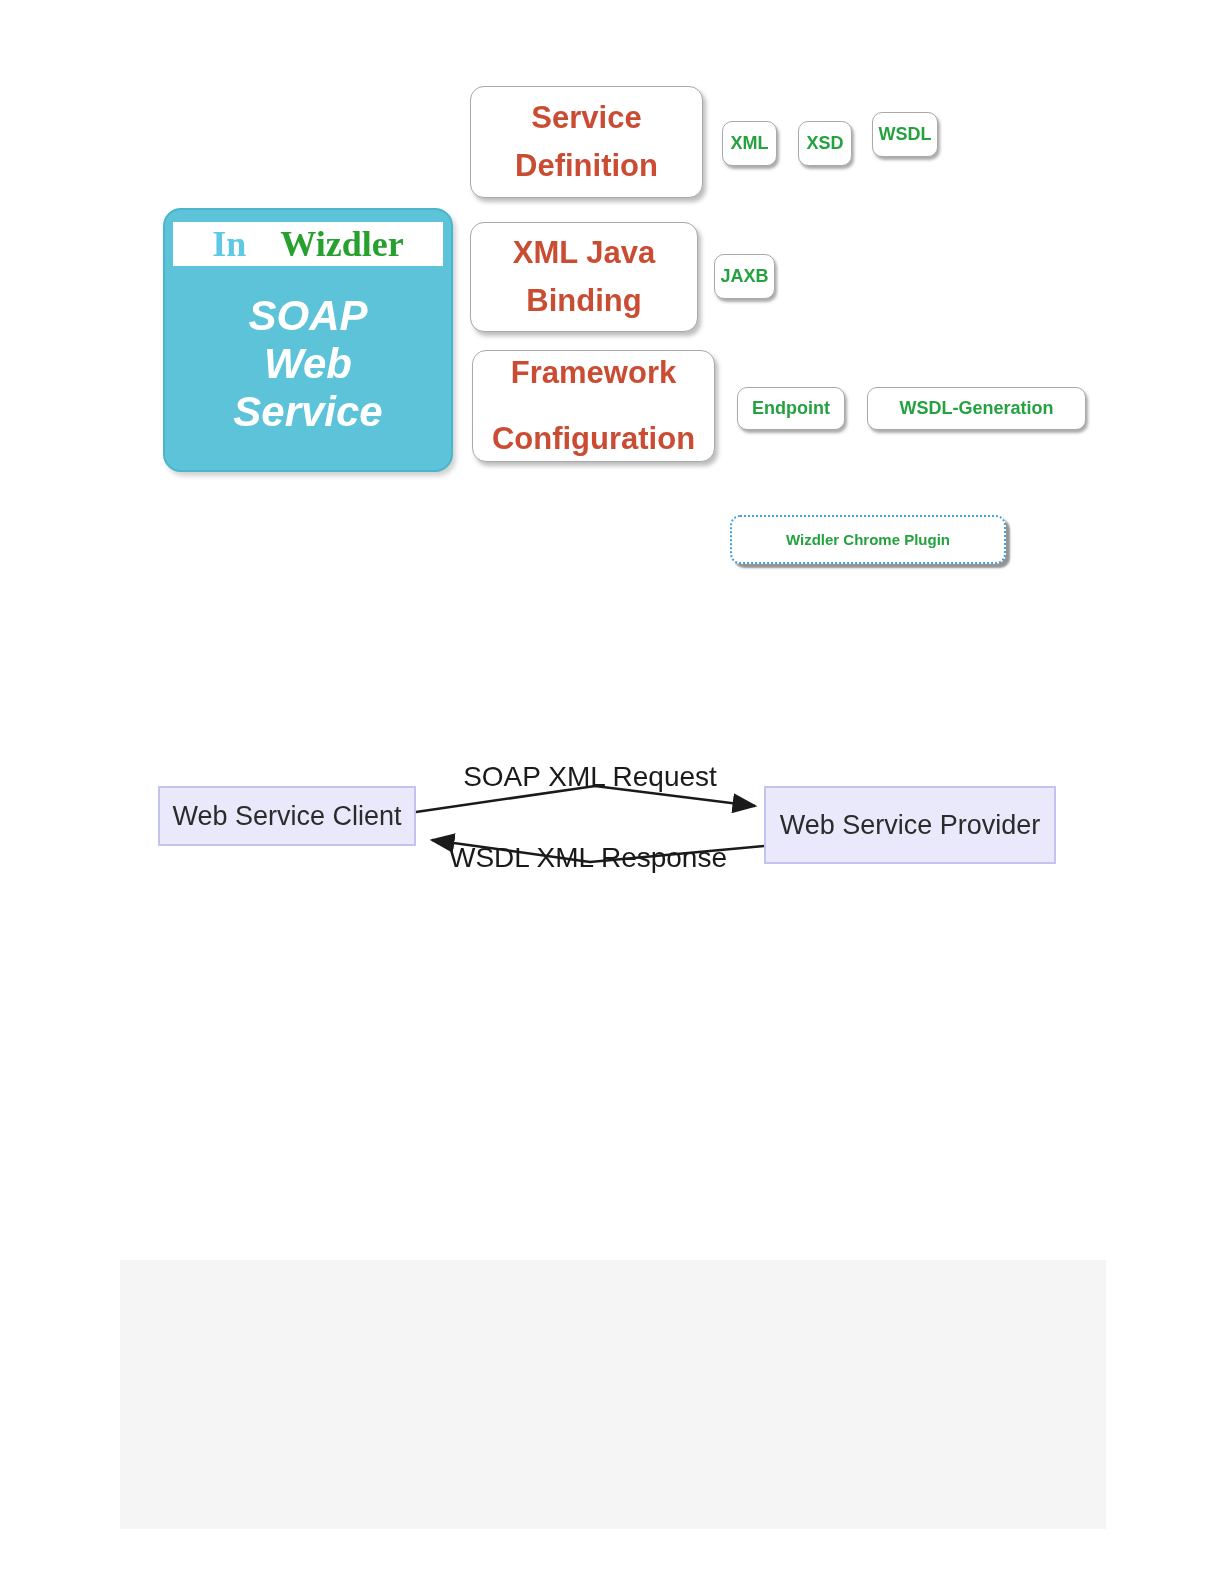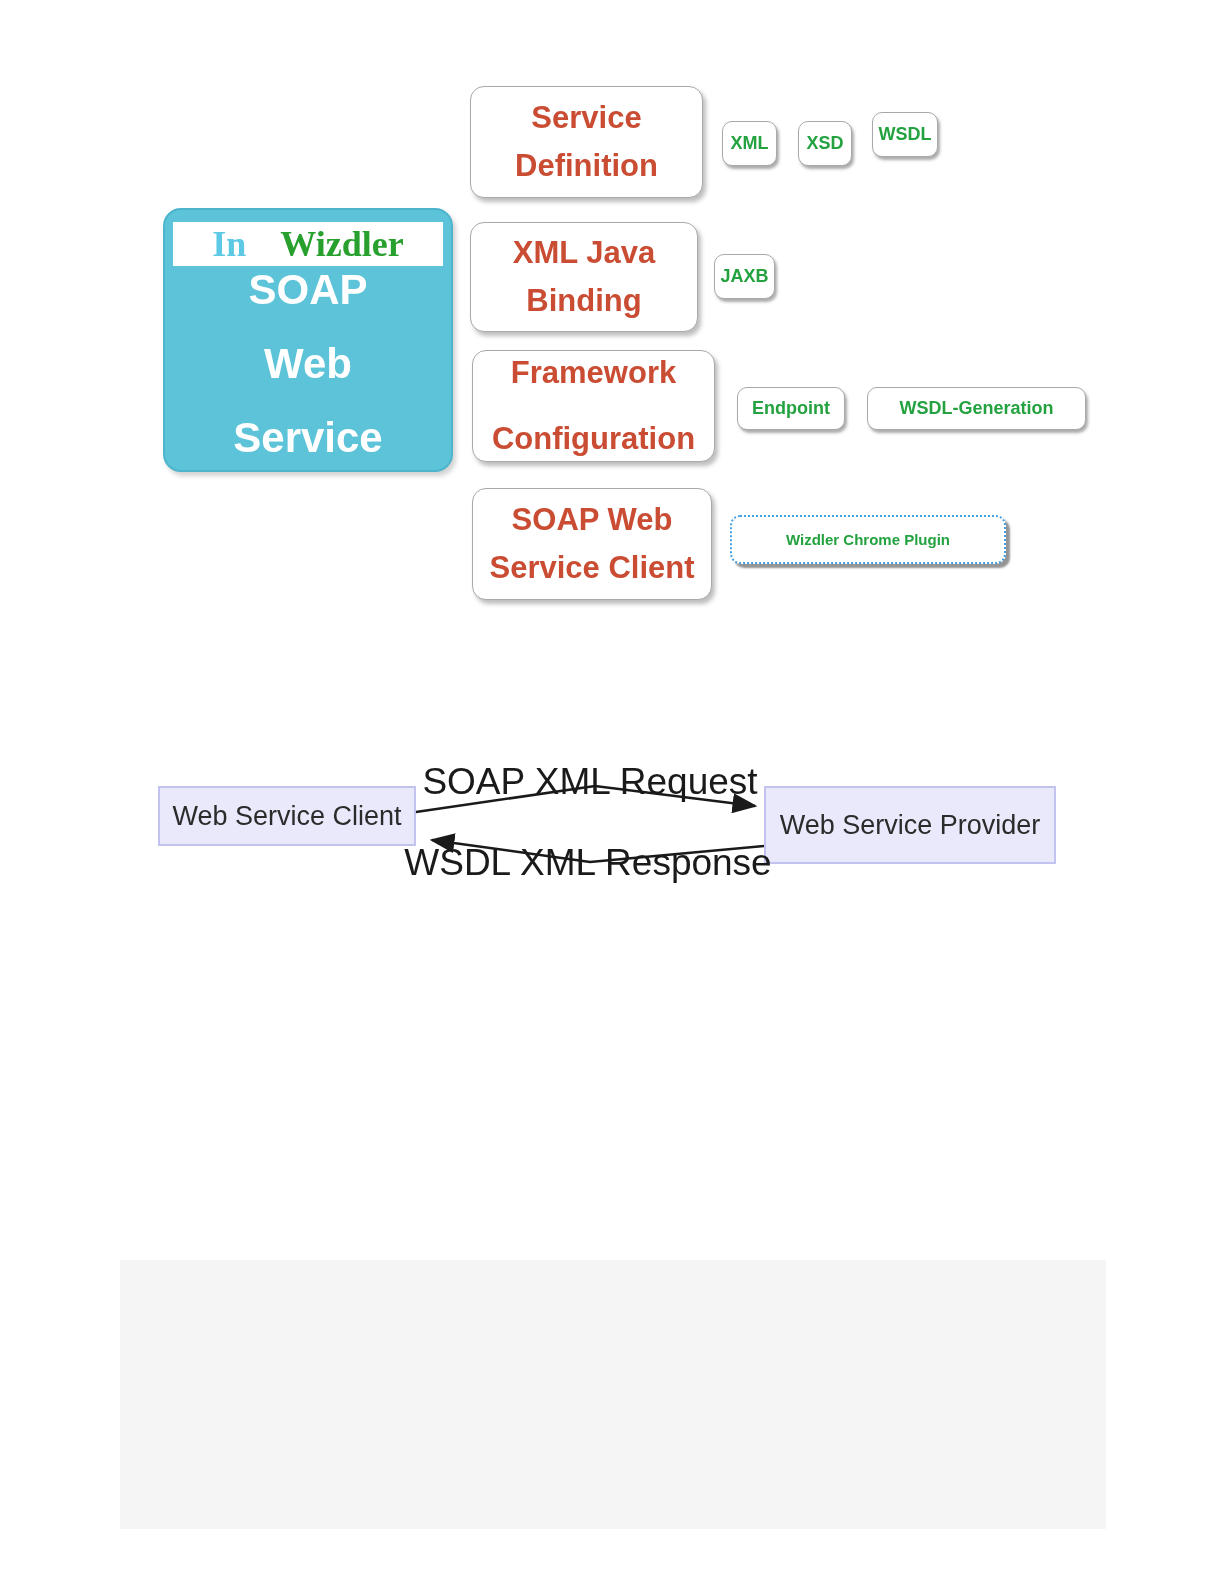--- a/index.html
+++ b/index.html
@@ -21,22 +21,22 @@
   }
   .logo-strip{
     margin:12px 8px 0; height:44px; background:#fff;
     display:flex; align-items:flex-start; justify-content:center; overflow:hidden;
   }
   .logo-strip span{font-family:"Liberation Serif","DejaVu Serif",serif; font-weight:bold; line-height:44px;}
   .logo-in{font-size:36px; color:var(--logo-in-blue);}
   .logo-num{font-size:34px; color:var(--logo-28-red);margin-top:44px;}
   .logo-min{font-size:36px; color:var(--logo-minutes-green);}
   .brand-lines{
-    height:196px; display:flex; flex-direction:column; justify-content:space-between;
-    align-items:center; color:#fff; font-weight:bold; font-size:42px;
+    height:196px; display:flex; flex-direction:column; justify-content:center;
+    align-items:center; color:#fff; font-weight:bold; font-size:42px;font-style:italic;
   }
   
   .concept{
     position:absolute; background:#fff; border:1px solid var(--box-border); border-radius:14px;
     box-sizing:border-box; box-shadow:3px 4px 4px rgba(110,110,110,.45);
     display:flex; flex-direction:column; justify-content:center; align-items:center;
     color:var(--red); font-weight:bold; font-size:31px; line-height:1.55; text-align:center;
   }
   .concept-1{left:470px; top:86px;  width:233px; height:112px;}
   .concept-2{left:470px; top:222px; width:228px; height:110px;}
@@ -64,21 +64,21 @@
   .seq-box{
     position:absolute; background:var(--lavender-fill); border:2px solid var(--lavender-border);
     box-sizing:border-box; display:flex; justify-content:center; align-items:center;
     color:#2b2b2b; font-size:27px;
   }
   .seq-client{left:158px; top:786px; width:258px; height:60px;}
   .seq-provider{left:764px; top:786px; width:292px; height:78px;}
   .arrows-svg{position:absolute; left:400px; top:765px; width:380px; height:110px;}
   .arrow-label{
     position:absolute; transform:translateX(-50%); white-space:nowrap;
-    color:var(--ink); font-size:37px;
+    color:var(--ink); font-size:28px;
   }
   .label-request{left:590px; top:761px;}
   .label-response{left:588px; top:842px;}
   
   .placeholder{
     position:absolute; left:120px; top:1260px; width:986px; height:269px;
     background:var(--placeholder-gray);
   }
 </style>
 </head>
@@ -104,24 +104,20 @@
     <span>Definition</span>
   </div>
   <div class="concept concept-2">
     <span>XML Java</span>
     <span>Binding</span>
   </div>
   <div class="concept concept-3">
     <span>Framework</span>
     <span>Configuration</span>
   </div>
-  <div class="concept concept-4">
-    <span>SOAP Web</span>
-    <span>Service Client</span>
-  </div>
 
   <div class="badge badge-xml">XML</div>
   <div class="badge badge-xsd">XSD</div>
   <div class="badge badge-wsdl">WSDL</div>
   <div class="badge badge-jaxb">JAXB</div>
   <div class="badge badge-endpoint">Endpoint</div>
   <div class="badge badge-wsdl-gen">WSDL-Generation</div>
   <div class="badge badge-wizdler">Wizdler Chrome Plugin</div>
 
   <div class="seq-box seq-client">Web Service Client</div>

